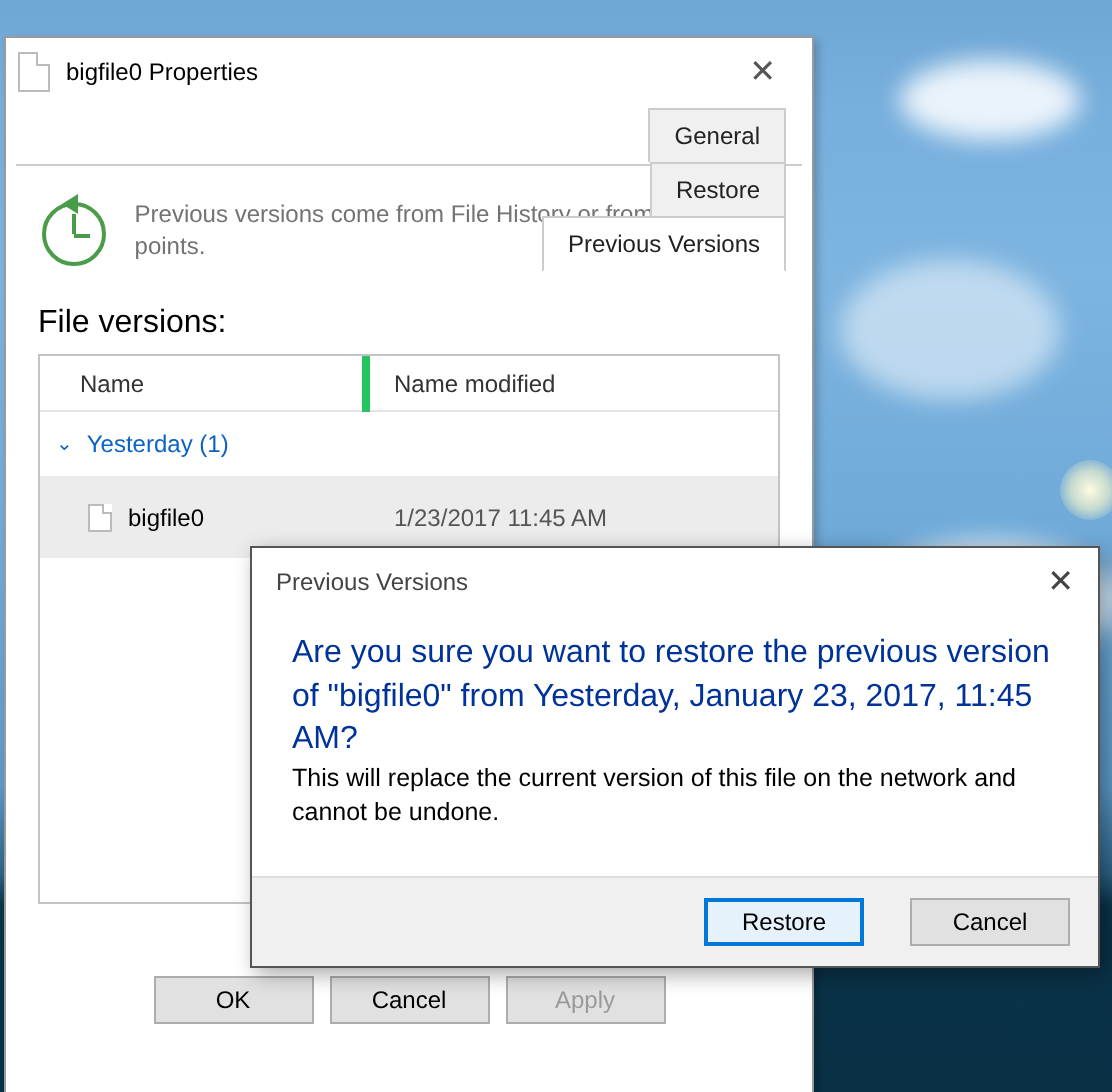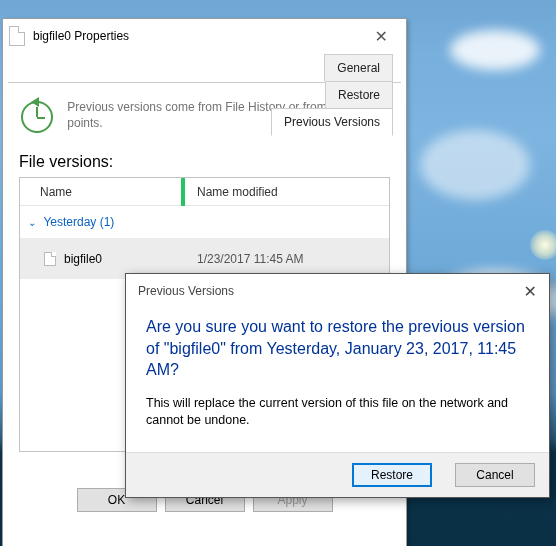--- a/index.html
+++ b/index.html
@@ -57,21 +57,21 @@
   .dialog{
     position:absolute;left:125px;top:273px;width:425px;
     background:#fff;border:1px solid #555;
     box-shadow:3px 3px 10px rgba(0,0,0,.35);
     z-index:2;
   }
   .dlg-title{height:34px;display:flex;align-items:center;padding:0 12px;border-bottom:0;}
   .dlg-title-text{font-size:12px;color:#444;}
   .dlg-close{margin-left:auto;font-size:16px;color:#444;}
   .dlg-body{padding:8px 20px 6px;}
-  .dlg-question{color:#003399;font-size:16px;line-height:1.35;margin-bottom:14px;}
+  .dlg-question{color:#003399;font-size:16px;line-height:1.35;}
   .dlg-info{font-size:12.5px;color:#000;line-height:1.4;margin-bottom:16px;}
   .dlg-buttons{display:flex;gap:23px;justify-content:flex-end;padding:10px 14px;border-top:1px solid #ddd;background:#f0f0f0;}
   .btn-default{border:2px solid #0078d7 !important;background:#e5f1fb;height:24px;}
 </style>
 </head>
 <body>
 
 <div class="wallpaper">
   <div class="cloud c1"></div>
   <div class="cloud c2"></div>

